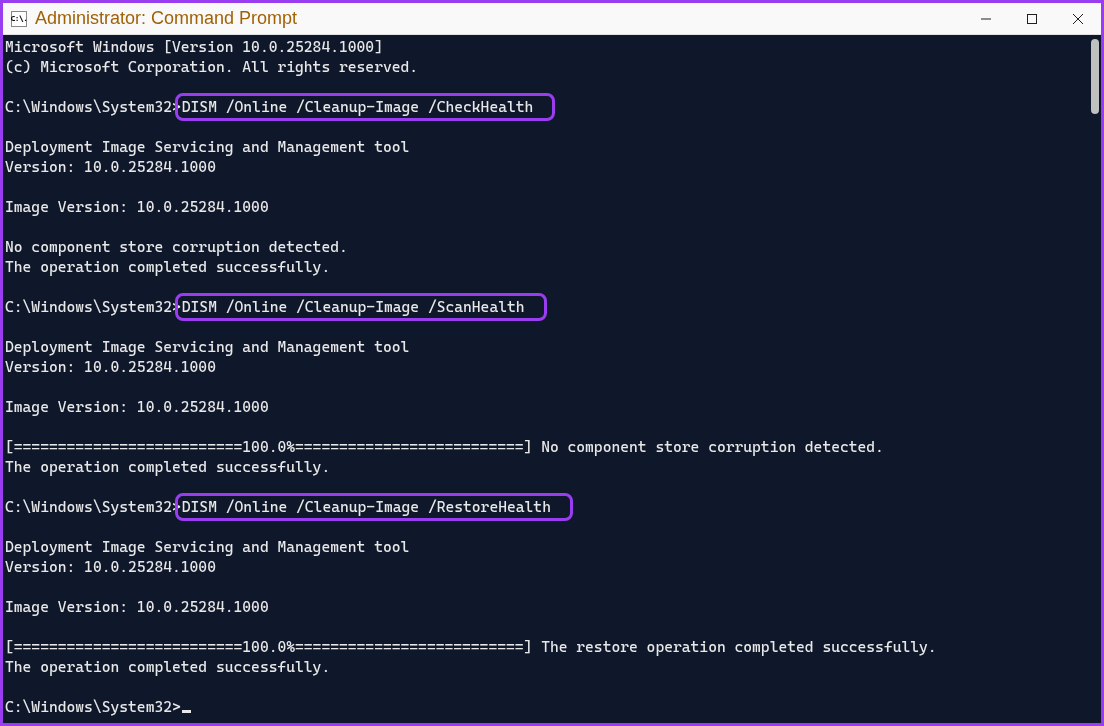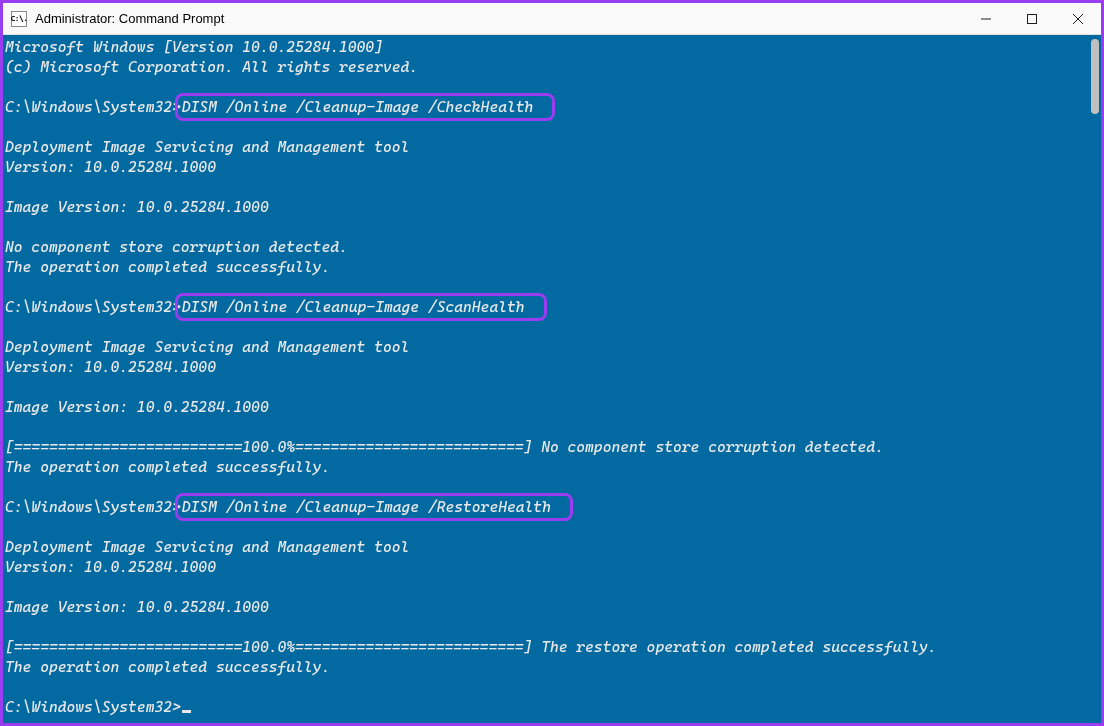--- a/index.html
+++ b/index.html
@@ -37,42 +37,41 @@
     display: flex;
     align-items: center;
     justify-content: center;
     font-size: 8px;
     letter-spacing: -0.5px;
     color: #000;
     font-weight: bold;
   }
   .titlebar .title {
     font-family: 'Segoe UI', sans-serif;
-    font-size: 13px;
-    color: #000000;
+    font-size: 18px;
+    color: #a16207;
     flex: 0 0 auto;
   }
   .titlebar .spacer { flex: 1; }
   .win-controls { display: flex; height: 100%; }
   .win-btn {
     width: 46px;
     height: 100%;
     display: flex;
     align-items: center;
     justify-content: center;
     font-family: 'Segoe UI', sans-serif;
     color: #202020;
   }
   .win-btn svg { stroke: #202020; }
   .terminal-wrap {
     flex: 1;
-    background: #0369a1;
+    background: #0f172a;
     position: relative;
     overflow: hidden;
-    font-style: italic;
   }
   .terminal {
     position: absolute;
     top: 0; left: 0; right: 14px; bottom: 0;
     color: #e8e8e8;
     font-size: 15px;
     line-height: 20px;
     white-space: pre;
     padding: 2px 2px;
     letter-spacing: 0;

